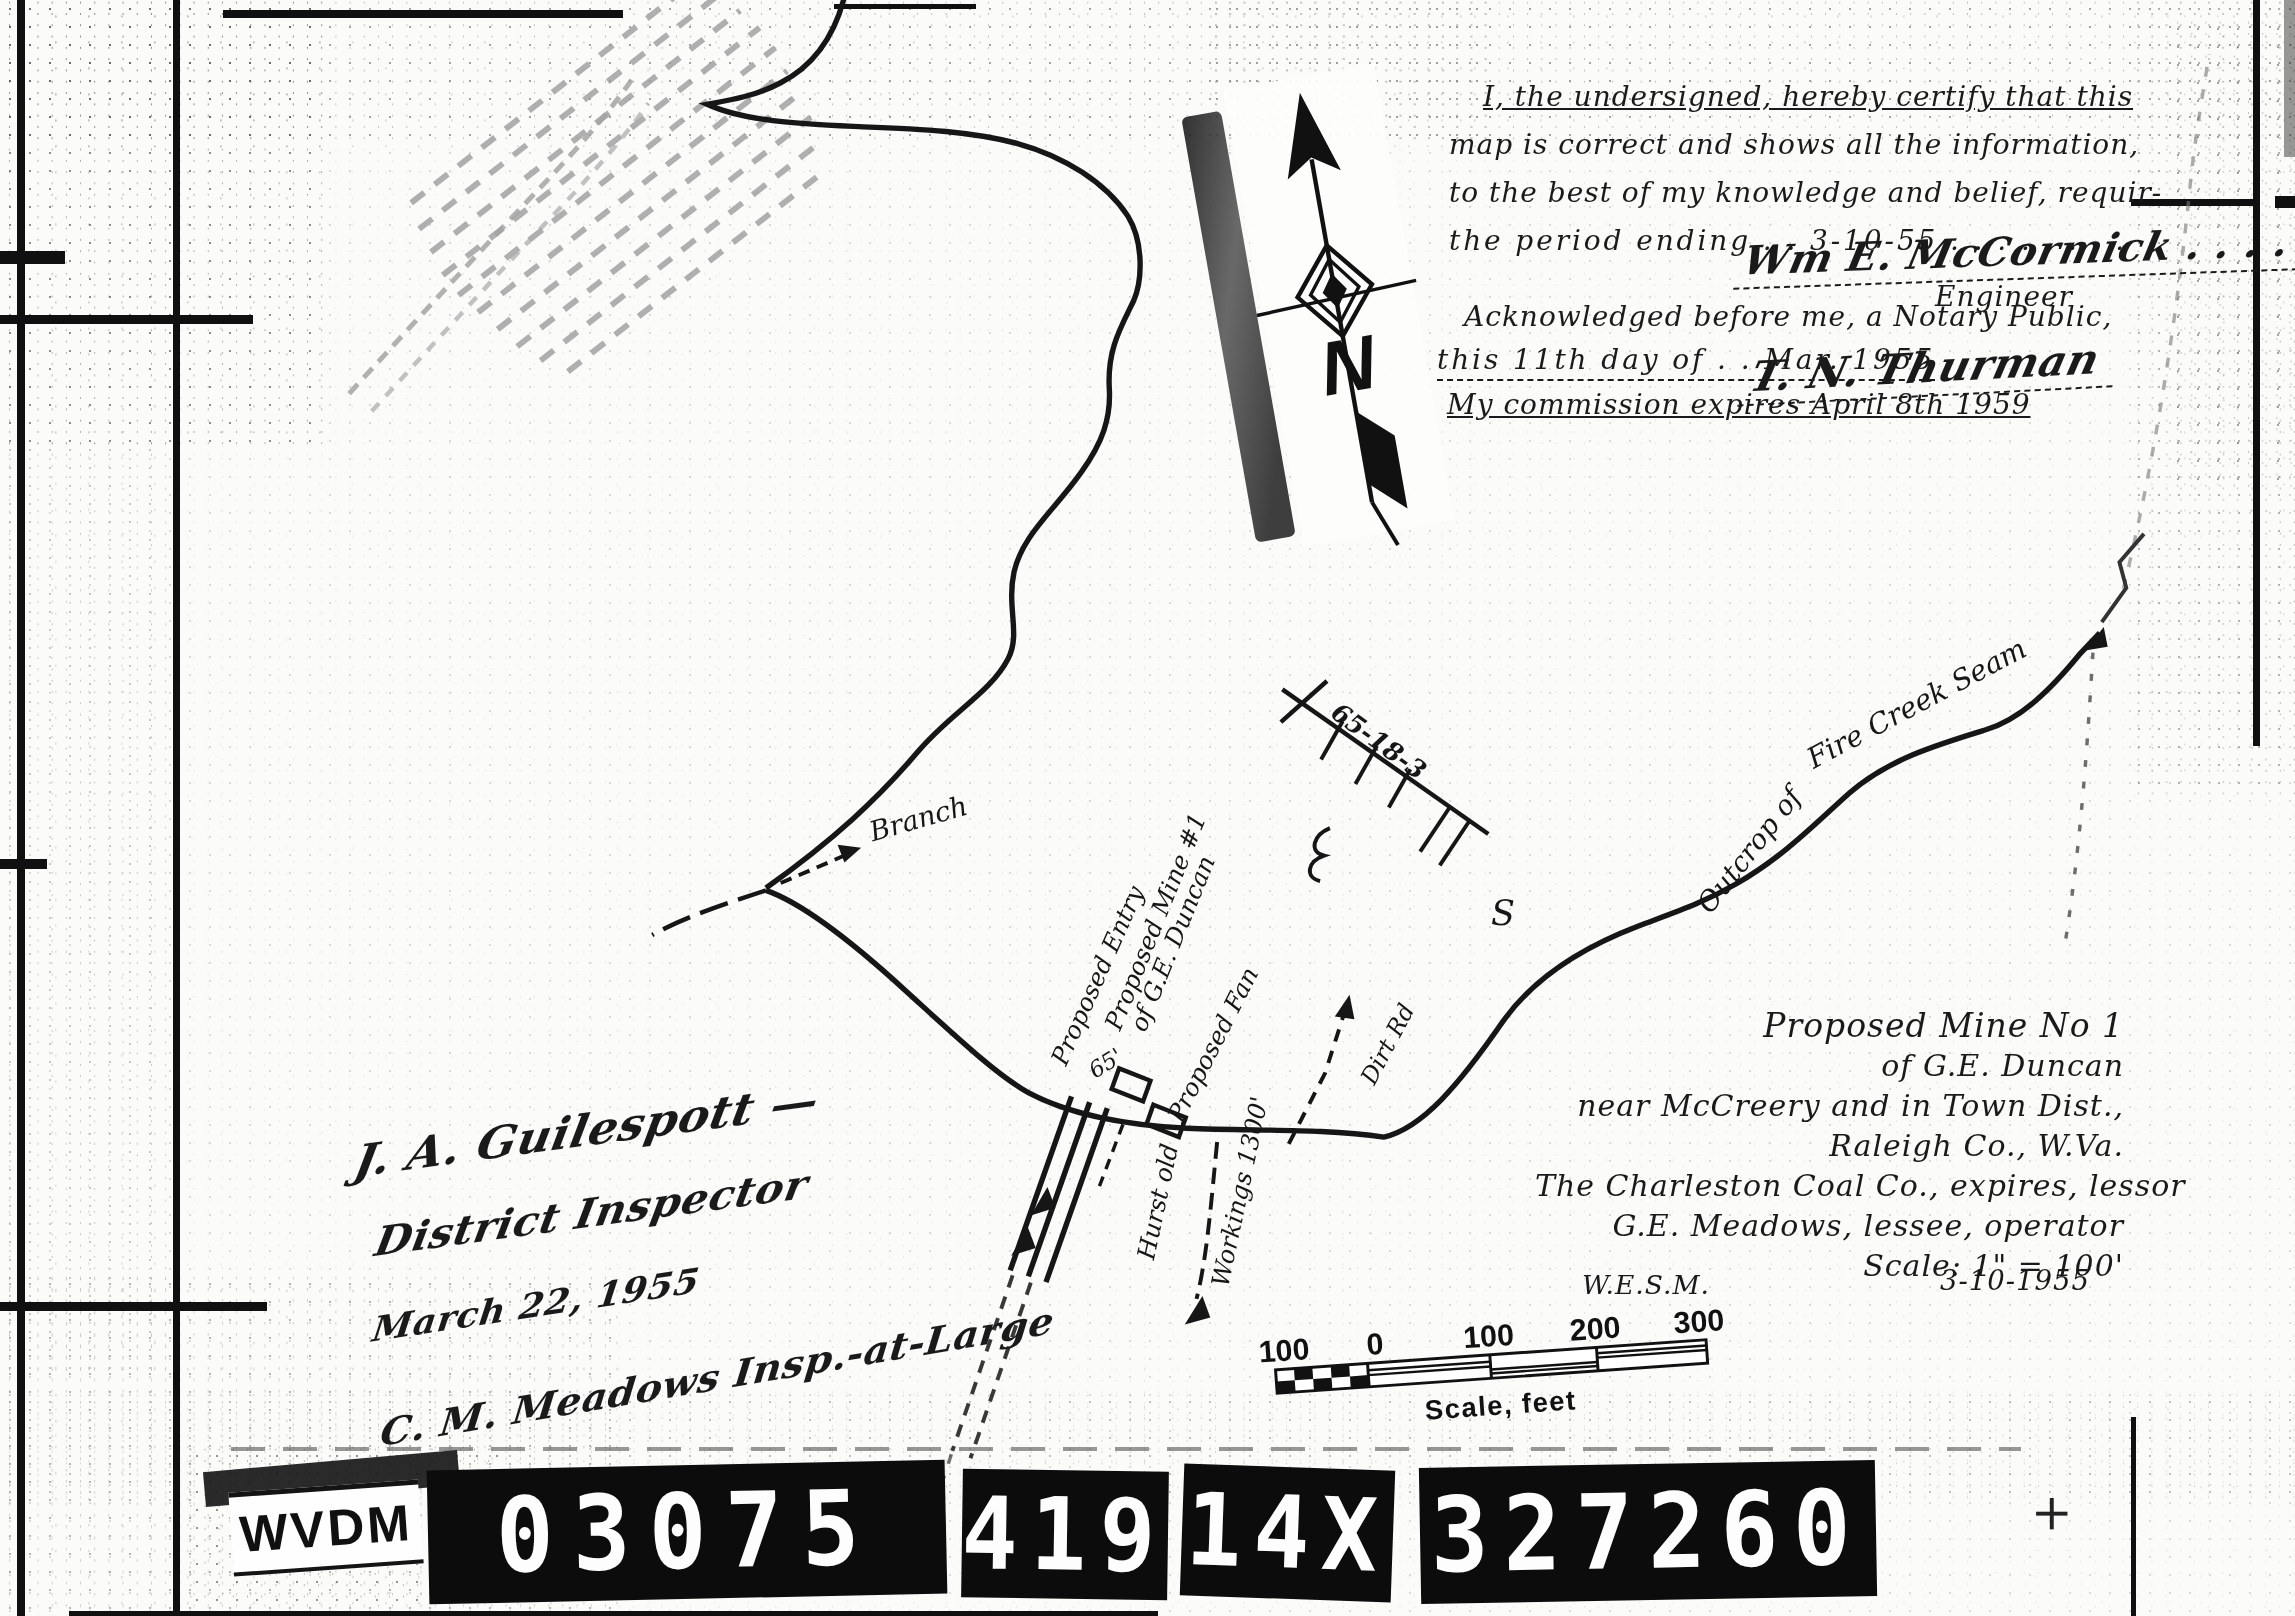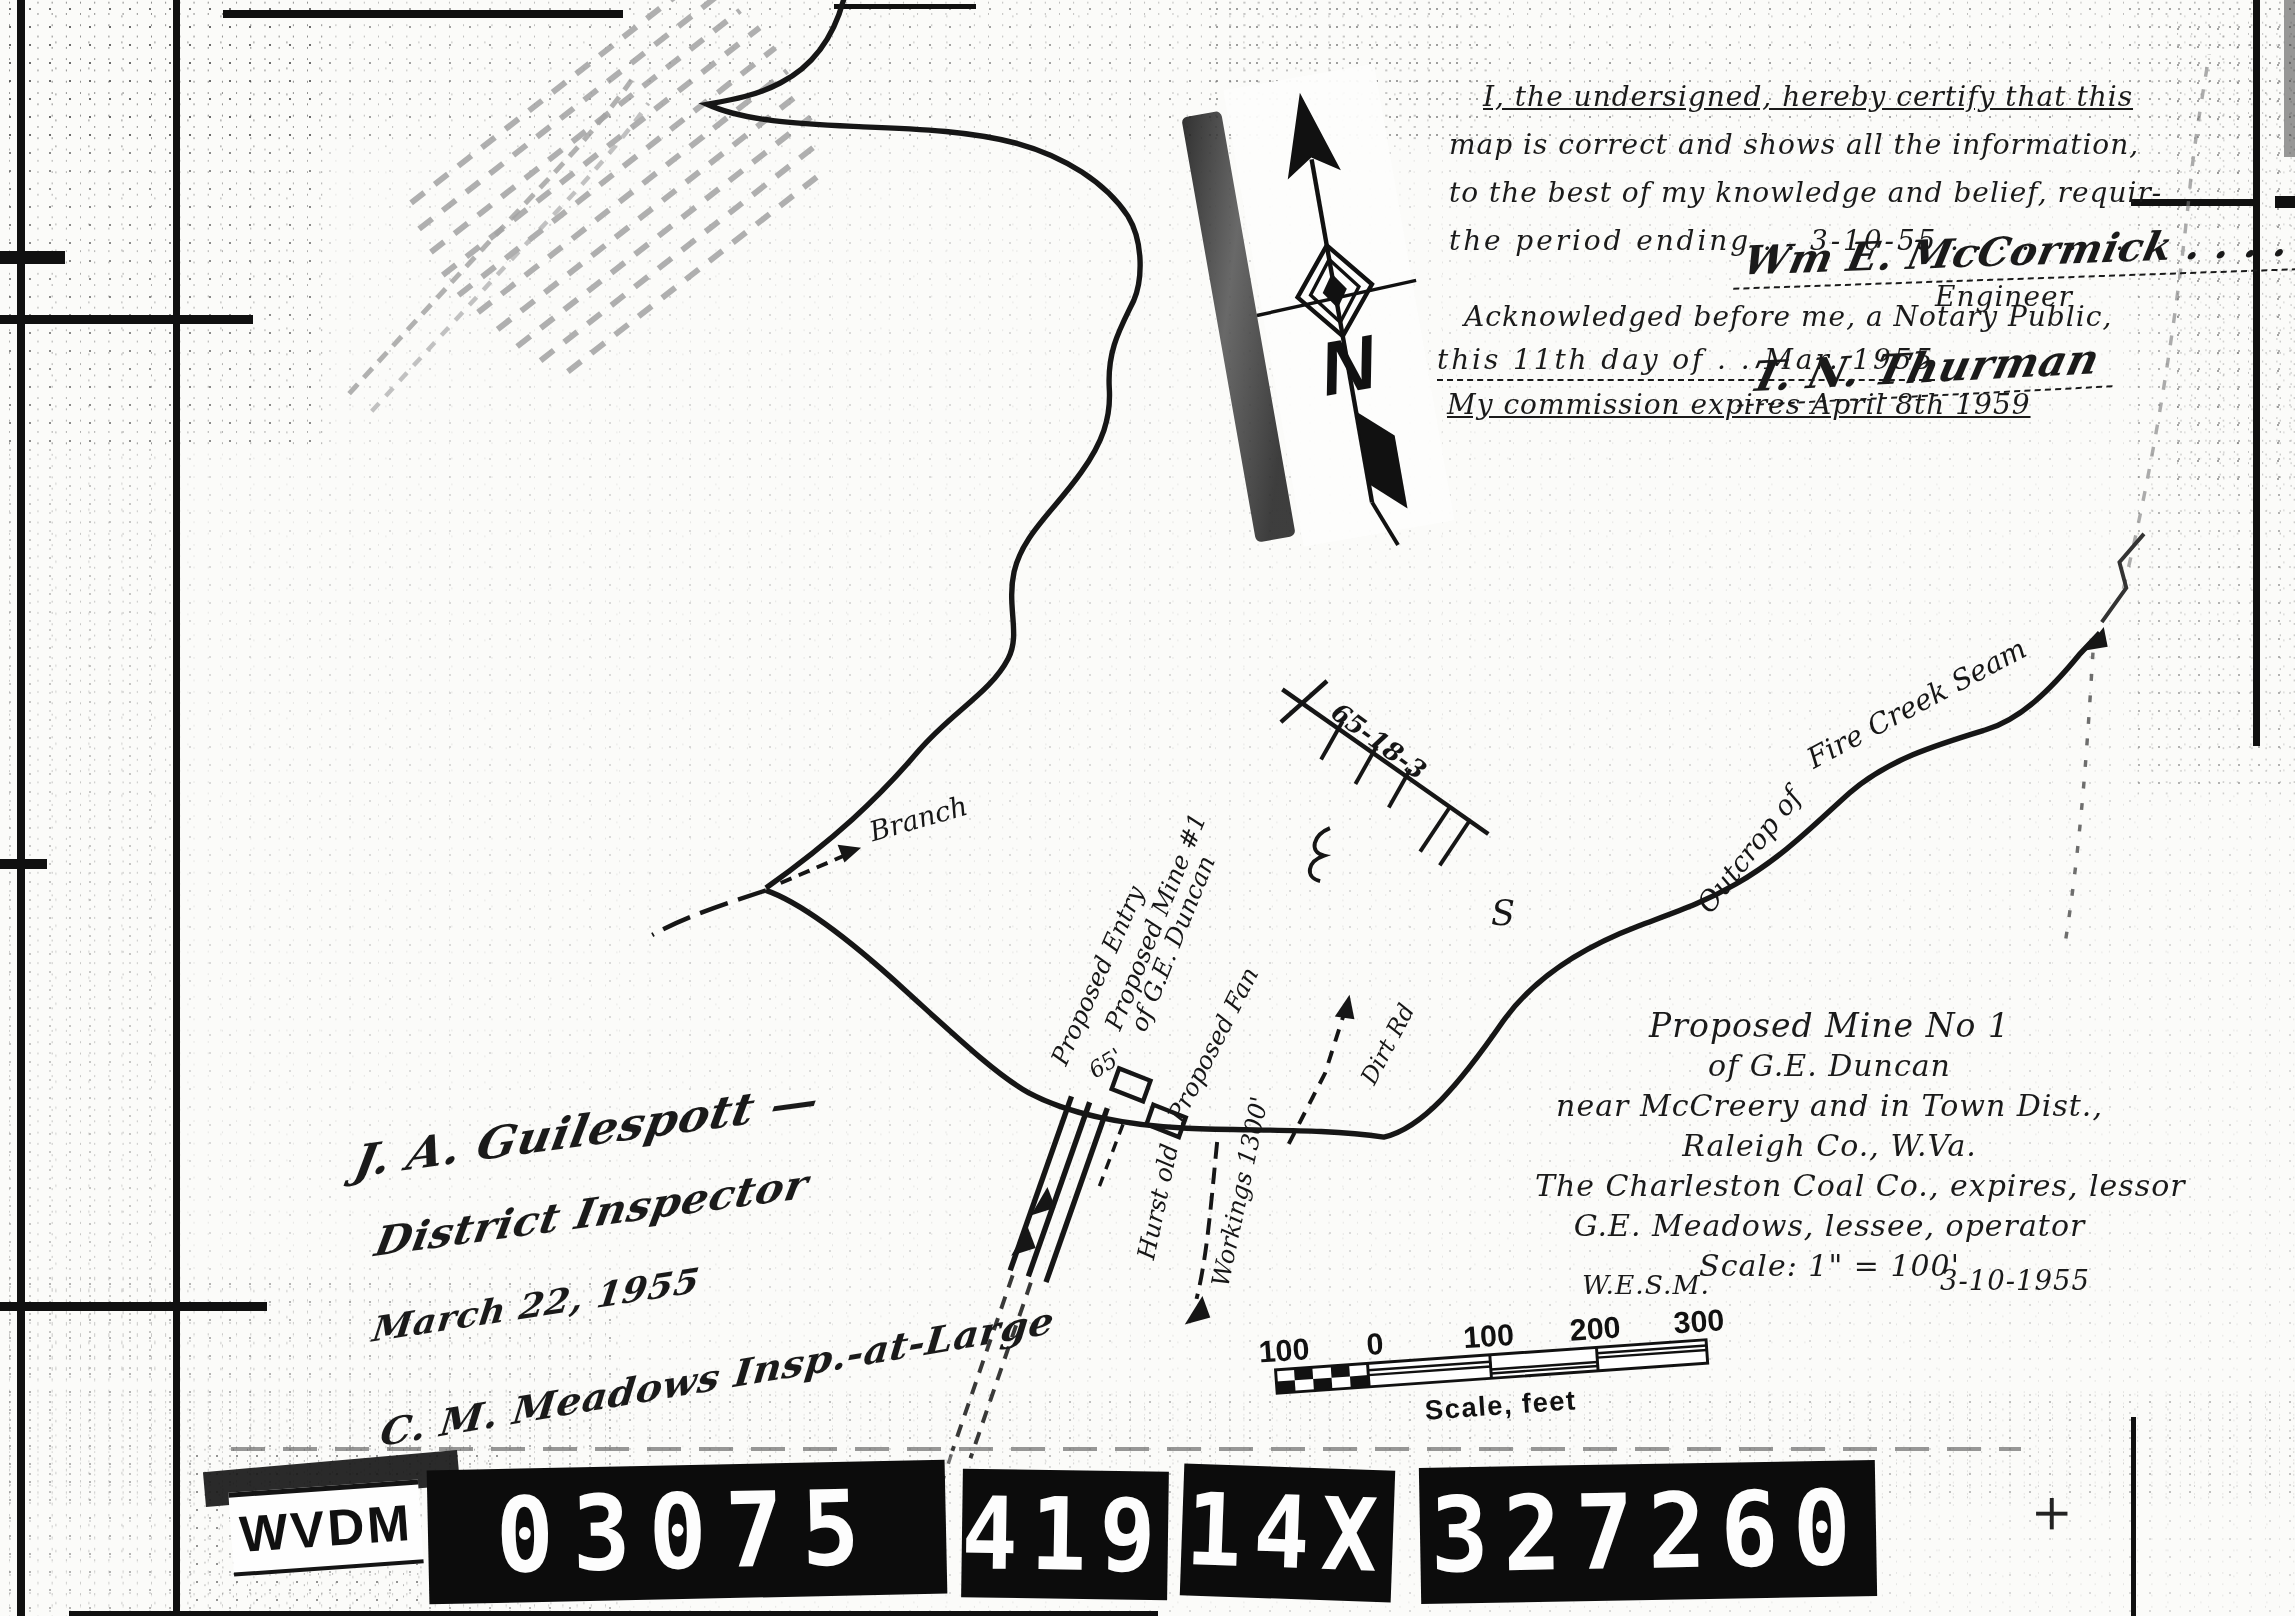--- a/index.html
+++ b/index.html
@@ -16,21 +16,21 @@
     background-position:0 0,6.4px 3.4px,2.5px 8.3px;}
   
   .bar{position:absolute;background:#101010;}
   
   .hw{position:absolute;font-style:italic;letter-spacing:1px;color:#1a1a1a;
       font-family:"DejaVu Serif",serif;white-space:nowrap;}
   .sig{font-weight:700;transform:skewX(-14deg);letter-spacing:0.5px;}
   .lbl{position:absolute;font-style:italic;color:#161616;white-space:nowrap;
        font-family:"DejaVu Serif",serif;}
   .cert-line{line-height:48px;font-size:28px;}
-  .title-line{line-height:40px;font-size:30px;}
+  .title-line{line-height:40px;font-size:30px;text-align:right;}
   .dashes{letter-spacing:2.9px;}
   
   .plate{position:absolute;display:flex;align-items:center;justify-content:center;
          font-family:"DejaVu Sans Mono",monospace;font-weight:700;}
   .plate.dark{background:#0c0c0c;color:#fdfdfd;}
   .plate.light{background:#fefefe;color:#101010;border-top:5.9px solid #141414;border-bottom:4.9px solid #141414;}
   svg text{font-family:"Liberation Sans",sans-serif;}
 </style>
 </head>
 <body>

